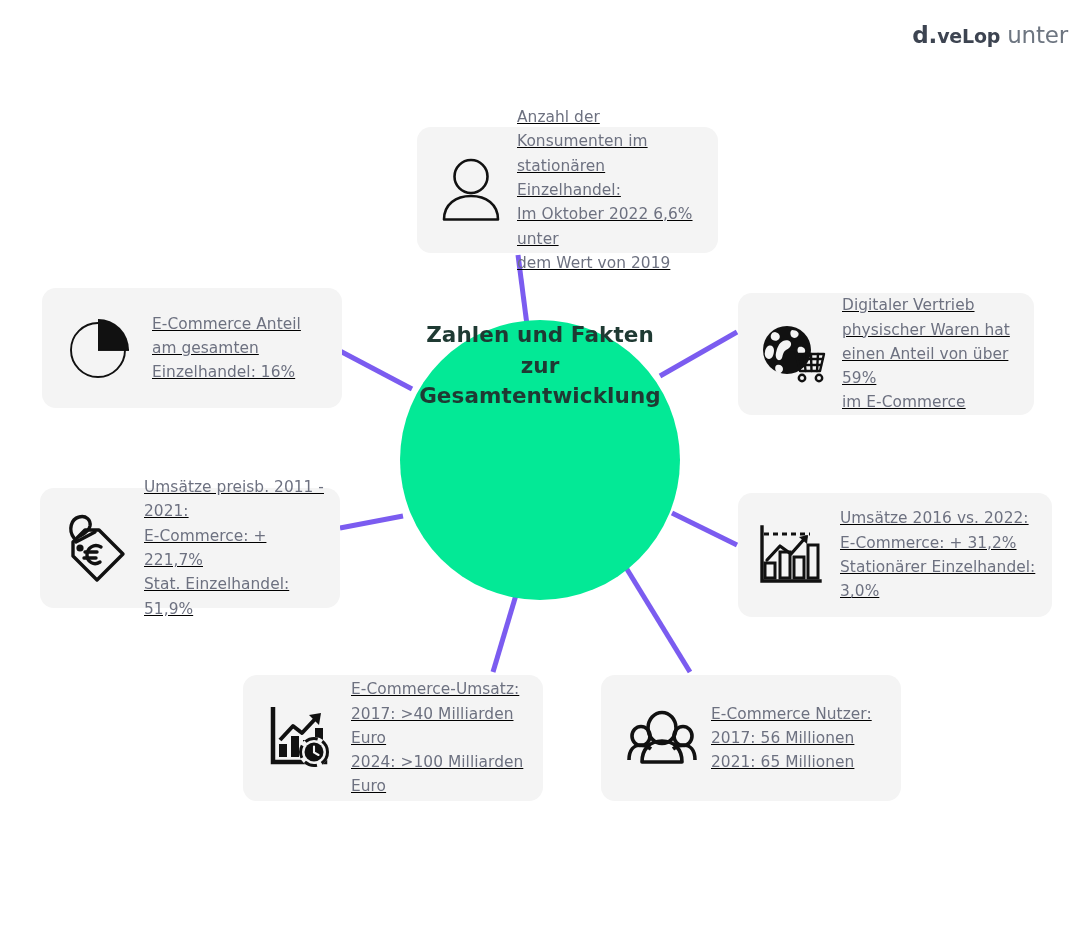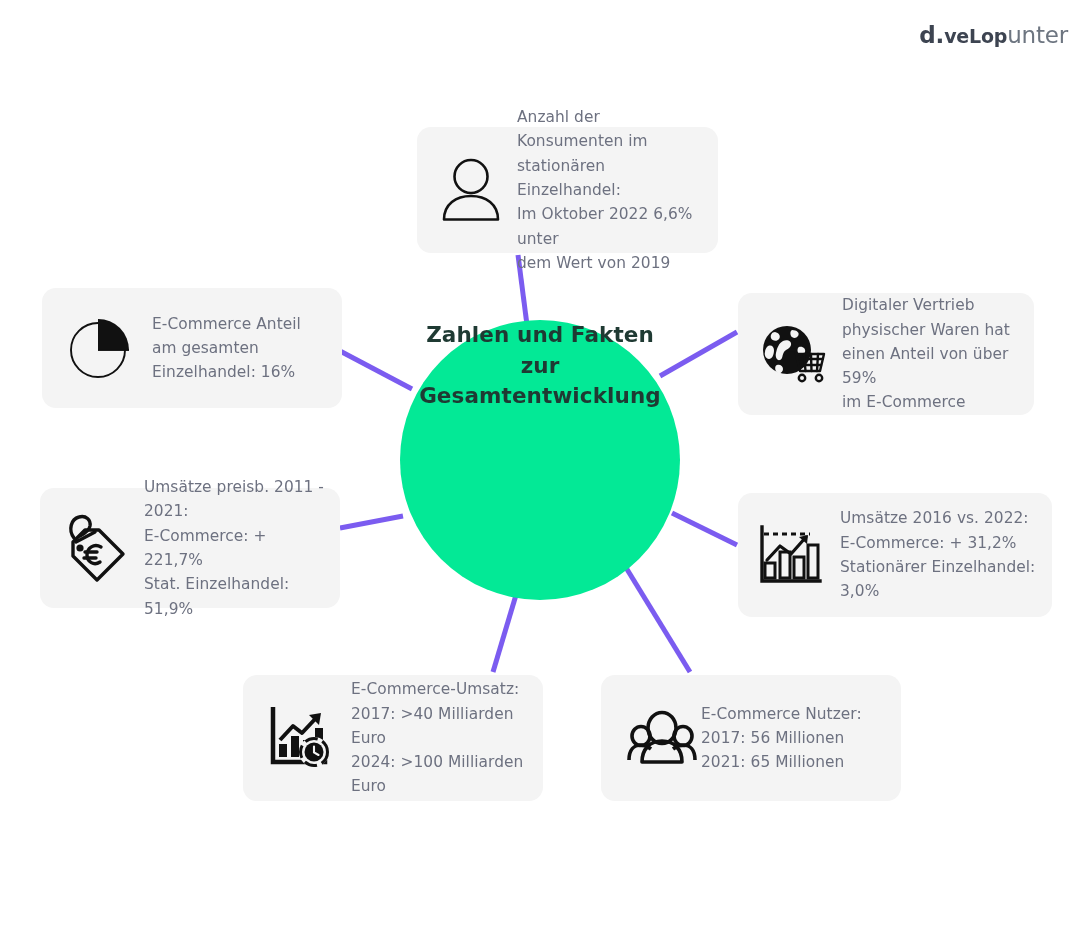--- a/index.html
+++ b/index.html
@@ -15,20 +15,21 @@
     font-family: "DejaVu Sans", "Liberation Sans", sans-serif;
   }
 
   
   #brand {
     position: absolute;
     top: 22px;
     right: 22px;
     display: flex;
     align-items: baseline;
+    gap: 7px;
     font-size: 23px;
     letter-spacing: -0.2px;
   }
   #brand .brand-mark {
     font-weight: 700;
     color: #3d4451;
   }
   #brand .brand-mark .sm { font-size: 19px; }
   #brand .brand-word {
     font-weight: 400;
@@ -67,20 +68,21 @@
   }
 
   
   .card {
     position: absolute;
     background: #F4F4F4;
     border-radius: 14px;
     display: flex;
     align-items: center;
     box-sizing: border-box;
+    text-decoration: underline;
   }
   .card .ico {
     flex: 0 0 auto;
     display: flex;
     align-items: center;
     justify-content: center;
   }
   .card .txt {
     color: #6d7180;
     font-size: 15.4px;
@@ -109,21 +111,21 @@
   #card-revenue-compare { left: 738px; top: 493px; width: 314px; height: 124px; padding: 0 10px 0 14px; }
   #card-revenue-compare .ico { width: 76px; }
   #card-revenue-compare .txt { margin-left: 12px; }
 
   #card-ecom-turnover { left: 243px; top: 675px;  width: 300px; height: 126px; padding: 0 12px 0 22px; }
   #card-ecom-turnover .ico { width: 72px; }
   #card-ecom-turnover .txt { margin-left: 14px; }
 
   #card-ecom-users { left: 601px; top: 675px;  width: 300px; height: 126px; padding: 0 12px 0 22px; }
   #card-ecom-users .ico { width: 78px; }
-  #card-ecom-users .txt { }
+  #card-ecom-users .txt { margin-left: 10px; }
 </style>
 </head>
 <body>
 
 <svg id="connectors" viewBox="0 0 1090 927" xmlns="http://www.w3.org/2000/svg">
   <g stroke="#7B5CF0" stroke-width="5" stroke-linecap="butt" fill="none">
     <line x1="527" y1="325" x2="518" y2="255"></line>
     <line x1="412" y1="389" x2="340" y2="351"></line>
     <line x1="660" y1="376" x2="737" y2="332"></line>
     <line x1="403" y1="516" x2="340" y2="528"></line>

